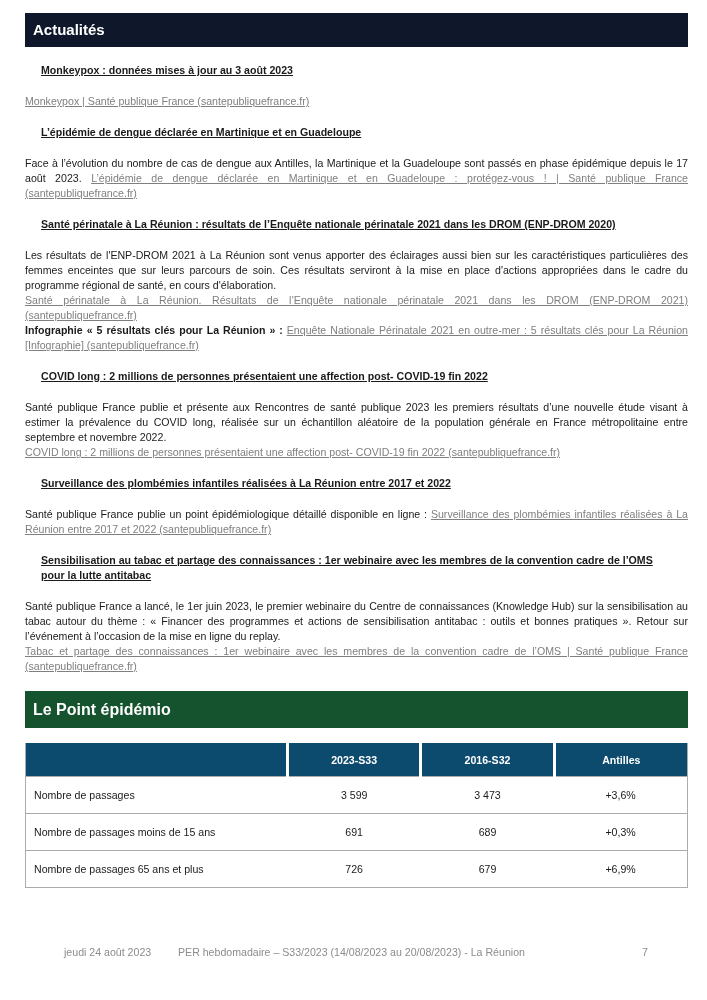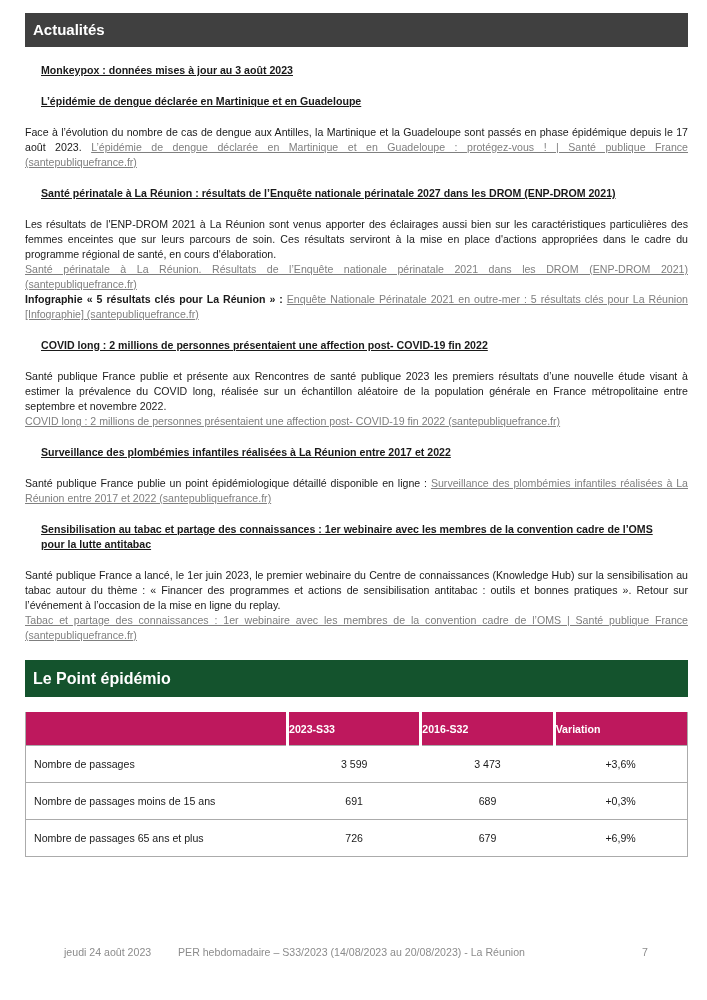--- a/index.html
+++ b/index.html
@@ -5,21 +5,21 @@
   html,body { margin:0; padding:0; background:#e9e9e9; }
   .page {
     position:relative; width:707px; height:1000px; margin:0 auto;
     background:#ffffff; overflow:hidden;
     font-family:"Liberation Sans", sans-serif; color:#1a1a1a;
   }
   .content { padding:13px 19px 0 25px; }
 
   .banner { box-sizing:border-box; width:663px; }
   .banner-red {
-    background:#404040; color:#ffffff; font-weight:bold;
+    background:#0f172a; color:#ffffff; font-weight:bold;
     font-size:15px; line-height:18px; padding:8px 8px 8px 8px;
     margin-bottom:15px;
   }
   .banner-blue {
     background:#14532d; color:#ffffff; font-weight:bold;
     font-size:16px; line-height:19px; padding:9px 8px 9px 8px;
     margin-top:17px; margin-bottom:15px;
   }
   .banner-cyan {
     background:#29ABE2; color:#0D3C8C; font-weight:bold;
@@ -38,22 +38,22 @@
   .bold { font-weight:bold; }
 
   table.oscour {
     width:663px; border-collapse:collapse; table-layout:fixed;
     font-size:10.6px; border-left:1px solid #ABABAB; border-right:1px solid #ABABAB;
     border-bottom:1px solid #ABABAB;
   }
   table.oscour col.c-label { width:39.5%; }
   table.oscour col.c-num   { width:20.1%; }
   table.oscour thead th {
-    background:#be185d; color:#ffffff; font-weight:bold;
-    height:33px; text-align:left; padding:0; border-bottom:1px solid #ABABAB;
+    background:#0c4a6e; color:#ffffff; font-weight:bold;
+    height:33px; text-align:center; padding:0; border-bottom:1px solid #ABABAB;
   }
   table.oscour thead th.sep { border-right:3px solid #ffffff; }
   table.oscour tbody td {
     height:36px; border-bottom:1px solid #ABABAB; padding:0;
     text-align:center; color:#1a1a1a;margin-top:36px;
   }
   table.oscour tbody td.lbl { text-align:left; padding-left:8px; }
 
   .footer {
     position:absolute; top:946px; left:0; width:707px; height:20px;
@@ -69,29 +69,30 @@
 
 <div class="page">
   <div class="content">
 
     <div class="banner banner-red">
       <span>Actualités</span>
     </div>
 
     <div class="section">
       <p class="news-title">Monkeypox : données mises à jour au 3 août 2023</p>
+      <p class="para"><a class="link">Monkeypox | Santé publique France (santepubliquefrance.fr)</a></p>
     </div>
 
     <div class="section">
       <p class="news-title">L’épidémie de dengue déclarée en Martinique et en Guadeloupe</p>
       <p class="para"><span>Face à l’évolution du nombre de cas de dengue aux Antilles, la Martinique et la Guadeloupe sont passés en phase épidémique depuis le 17 août 2023. </span><a class="link">L’épidémie de dengue déclarée en Martinique et en Guadeloupe : protégez-vous ! | Santé publique France (santepubliquefrance.fr)</a></p>
     </div>
 
     <div class="section">
-      <p class="news-title">Santé périnatale à La Réunion : résultats de l’Enquête nationale périnatale 2027 dans les DROM (ENP-DROM 2021)</p>
+      <p class="news-title">Santé périnatale à La Réunion : résultats de l’Enquête nationale périnatale 2021 dans les DROM (ENP-DROM 2020)</p>
       <p class="para">Les résultats de l'ENP-DROM 2021 à La Réunion sont venus apporter des éclairages aussi bien sur les caractéristiques particulières des femmes enceintes que sur leurs parcours de soin. Ces résultats serviront à la mise en place d'actions appropriées dans le cadre du programme régional de santé, en cours d'élaboration.</p>
       <p class="para"><a class="link">Santé périnatale à La Réunion. Résultats de l’Enquête nationale périnatale 2021 dans les DROM (ENP-DROM 2021) (santepubliquefrance.fr)</a></p>
       <p class="para"><span class="bold">Infographie « 5 résultats clés pour La Réunion » : </span><a class="link">Enquête Nationale Périnatale 2021 en outre-mer : 5 résultats clés pour La Réunion [Infographie] (santepubliquefrance.fr)</a></p>
     </div>
 
     <div class="section">
       <p class="news-title">COVID long : 2 millions de personnes présentaient une affection post- COVID-19 fin 2022</p>
       <p class="para">Santé publique France publie et présente aux Rencontres de santé publique 2023 les premiers résultats d’une nouvelle étude visant à estimer la prévalence du COVID long, réalisée sur un échantillon aléatoire de la population générale en France métropolitaine entre septembre et novembre 2022.</p>
       <p class="para"><a class="link">COVID long : 2 millions de personnes présentaient une affection post- COVID-19 fin 2022 (santepubliquefrance.fr)</a></p>
     </div>
@@ -117,21 +118,21 @@
         <col class="c-label">
           <col class="c-num">
           <col class="c-num">
           <col class="c-num">
       </colgroup>
       <thead>
         <tr>
           <th class="sep"></th>
           <th class="sep">2023-S33</th>
           <th class="sep">2016-S32</th>
-          <th>Variation</th>
+          <th>Antilles</th>
         </tr>
       </thead>
       <tbody>
         <tr>
           <td class="lbl">Nombre de passages</td>
           <td>3 599</td>
           <td>3 473</td>
           <td>+3,6%</td>
         </tr>
         <tr>

